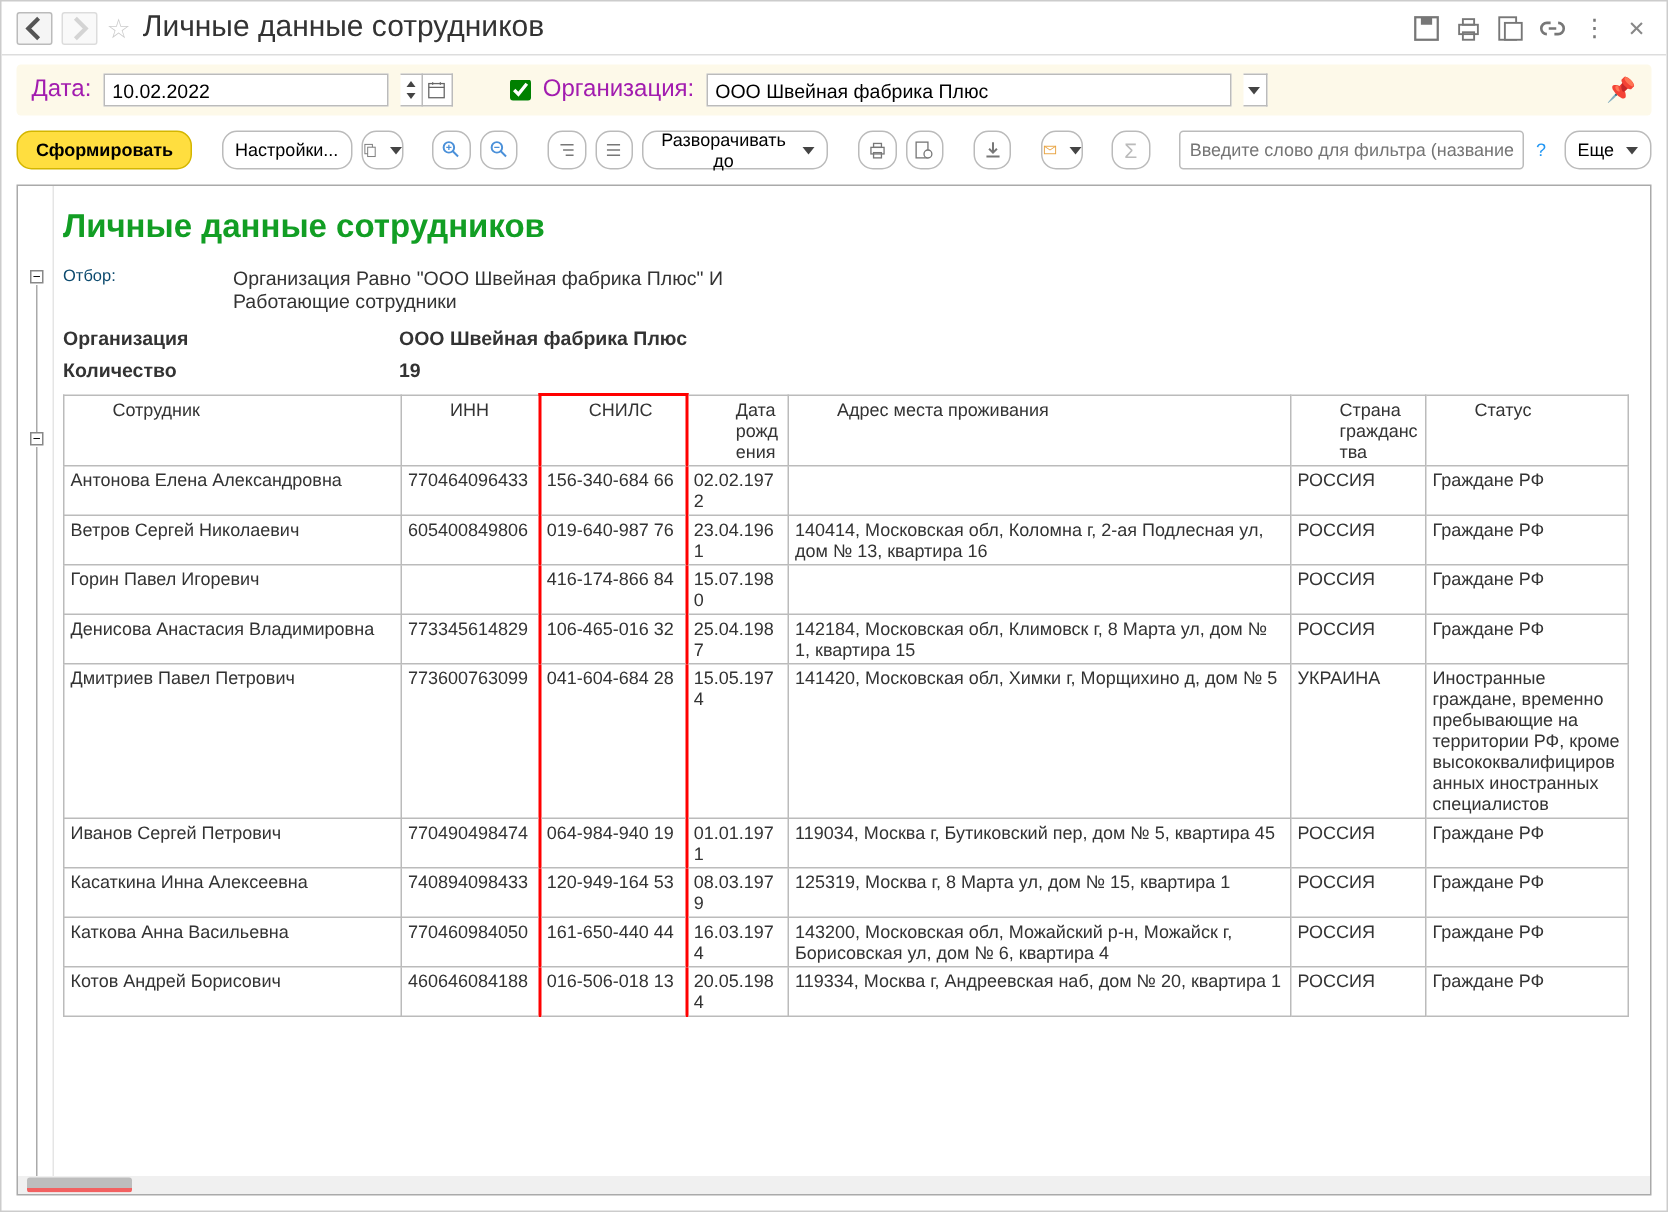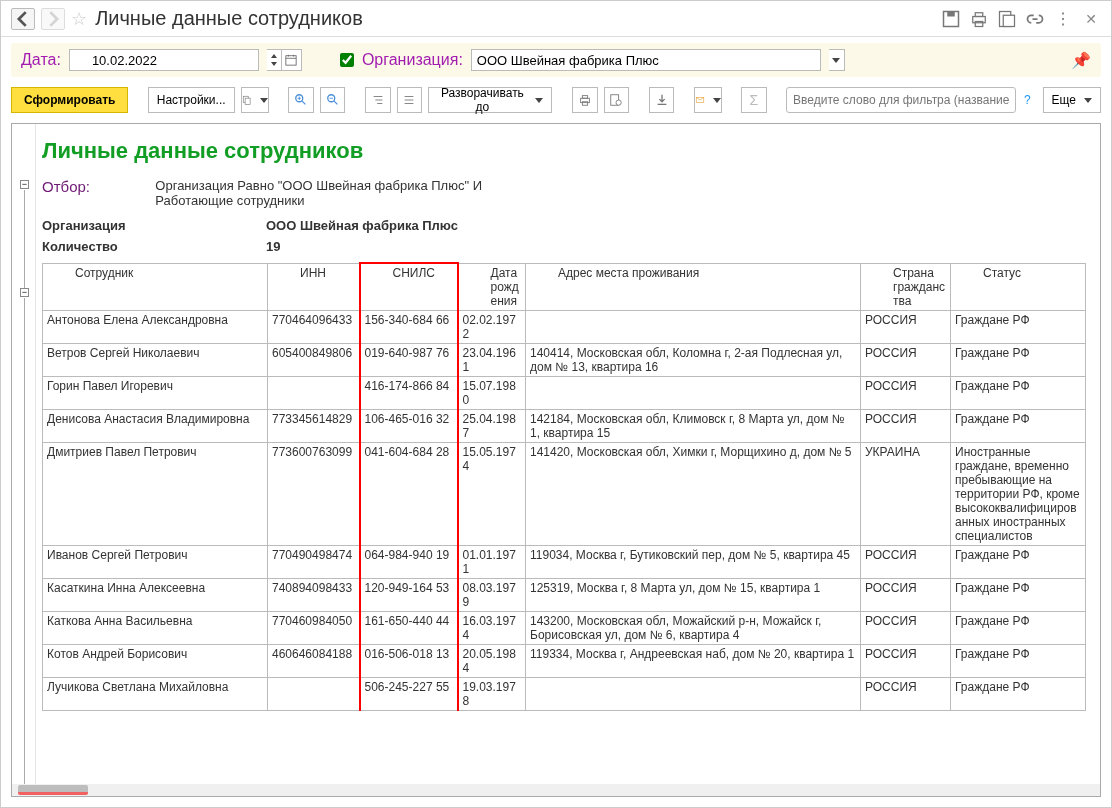--- a/index.html
+++ b/index.html
@@ -4,49 +4,49 @@
 <style>
 * { box-sizing: border-box; font-family: Arial, sans-serif; font-size: 12px; margin: 0; padding: 0; }
 body { background: #fff; width: 1112px; height: 808px; overflow: hidden; display: flex; flex-direction: column; border: 1px solid #ccc; }
 .title-bar { display: flex; align-items: center; padding: 6px 10px; gap: 6px; border-bottom: 1px solid #ddd; }
 .nav-btn { width: 24px; height: 22px; border: 1px solid #bbb; background: #f5f5f5; display: inline-flex; align-items: center; justify-content: center; border-radius: 2px; cursor: pointer; }
 .title-text { font-size: 20px; flex: 1; margin-left: 2px; color: #333; }
 .title-icons { display: flex; gap: 8px; align-items: center; color: #555; }
 .title-icons span { width: 20px; height: 20px; display: inline-flex; align-items: center; justify-content: center; cursor: pointer; }
 .filter-bar { background: #fdf9e9; padding: 6px 10px; margin: 6px 10px; border-radius: 3px; display: flex; align-items: center; gap: 8px; position: relative; }
 .filter-label { color: #a21caf; font-size: 16px; }
-.date-input { border: 1px solid #bbb; padding: 3px 22px; width: 190px; display: inline-block; background: #fff; font-size: 13px; height: 22px; }
+.date-input { border: 1px solid #bbb; padding: 3px 5px; width: 190px; display: inline-block; background: #fff; font-size: 13px; height: 22px; }
 .date-controls { display: flex; align-items: center; }
 .date-spin, .date-cal { border: 1px solid #bbb; background: #fff; width: 15px; height: 22px; display: inline-flex; align-items: center; justify-content: center; cursor: pointer; border-left: none; font-size: 8px; position: relative; }
 .date-spin::before { content: ""; position: absolute; top: 4px; left: 4px; border-left: 3px solid transparent; border-right: 3px solid transparent; border-bottom: 4px solid #444; }
 .date-spin::after { content: ""; position: absolute; bottom: 4px; left: 4px; border-left: 3px solid transparent; border-right: 3px solid transparent; border-top: 4px solid #444; }
 .date-cal { width: 20px; }
 .date-cal svg { width: 12px; height: 12px; }
 .org-check { accent-color: green; width: 14px; height: 14px; border: 1px solid #4caf50; margin-left: 30px; }
 .org-input { border: 1px solid #bbb; padding: 3px 5px; width: 350px; display: inline-block; background: #fff; font-size: 13px; height: 22px; }
 .org-combo-btn { border: 1px solid #bbb; border-left: none; background: #fff; width: 16px; height: 22px; display: inline-flex; align-items: center; justify-content: center; cursor: pointer; }
 .org-combo-btn::after { content:""; border-left: 4px solid transparent; border-right: 4px solid transparent; border-top: 5px solid #444; }
 .pin-icon { position: absolute; right: 10px; color: #aaa; font-size: 16px; }
 .toolbar { padding: 4px 10px 6px 10px; display: flex; align-items: center; gap: 6px; flex-wrap: nowrap; }
-.tb-btn { height: 26px; border: 1px solid #bbb; background: #fff; border-radius: 0; padding: 0 8px; display: inline-flex; align-items: center; justify-content: center; cursor: pointer; gap: 4px; font-size: 12px; }
+.tb-btn { height: 26px; border: 1px solid #bbb; background: #fff; border-radius: 10px; padding: 0 8px; display: inline-flex; align-items: center; justify-content: center; cursor: pointer; gap: 4px; font-size: 12px; }
 .tb-btn.yellow { background: #ffde3f; border-color: #d4b600; font-weight: bold; padding: 0 12px; }
 .tb-btn.icon-only { width: 28px; padding: 0; }
 .tb-btn svg { width: 14px; height: 14px; }
 .tb-sep { width: 8px; }
 .filter-input { border: 1px solid #bbb; padding: 4px 6px; width: 250px; height: 26px; color: #aaa; border-radius: 3px; background: #fff; }
 .help-icon { color: #2196F3; font-size: 12px; margin-left: 2px; }
 .tb-btn.arrow::after { content:""; width:0; height:0; border-left:4px solid transparent; border-right:4px solid transparent; border-top:5px solid #444; margin-left:4px; }
 .report-area { flex: 1; margin: 4px 10px 10px 10px; border: 1px solid #aaa; position: relative; overflow: hidden; display: flex; }
 .gutter { width: 24px; background: #fff; border-right: 1px solid #e5e5e5; position: relative; }
 .toggle-sq { width: 9px; height: 9px; border: 1px solid #888; position: absolute; left: 8px; background: #fff; display: flex; align-items: center; justify-content: center; font-size: 9px; line-height: 7px; color: #000; }
 .gutter-line { position: absolute; left: 12px; width: 1px; background: #aaa; }
 .report-content { flex: 1; overflow: auto; padding: 14px 14px 14px 6px; position: relative; }
 .report-title { color: #129e24; font-size: 22px; font-weight: bold; margin-bottom: 14px; }
 .meta-block { margin-bottom: 10px; }
-.meta-label { display: inline-block; width: 110px; vertical-align: top; font-size: 15px; color: #701a75; }
+.meta-label { display: inline-block; width: 110px; vertical-align: top; font-size: 11px; color: #0c4a6e; }
 .meta-val { display: inline-block; font-size: 13px; color: #333; max-width: 800px; }
 .summary-row { margin-top: 6px; display: flex; }
 .summary-label { width: 224px; font-weight: bold; font-size: 13px; color: #333; }
 .summary-val { font-weight: bold; font-size: 13px; color: #333; }
 table.report { border-collapse: collapse; margin-top: 8px; width: 100%; table-layout: fixed; }
 table.report th, table.report td { border: 1px solid #bbb; padding: 2px 4px; font-size: 12px; color: #333; text-align: left; vertical-align: top; word-wrap: break-word; }
 table.report th { font-weight: normal; padding-left: 32px; }
 .snils-header, .snils-cell { border-left: 2px solid red !important; border-right: 2px solid red !important; }
 table.report tr:first-child th.snils-header { border-top: 2px solid red !important; }
 .scroll-track { position:absolute; left:0; right:0; bottom:0; height:12px; background:#f0f0f0; }
@@ -320,28 +320,19 @@
           </tr>
           <tr>
             <td>Котов Андрей Борисович</td>
             <td>460646084188</td>
             <td class="snils-cell">016-506-018 13</td>
             <td>20.05.1984</td>
             <td>119334, Москва г, Андреевская наб, дом № 20, квартира 1</td>
             <td>РОССИЯ</td>
             <td>Граждане РФ</td>
           </tr>
-          <tr>
-            <td>Лучикова Светлана Михайловна</td>
-            <td></td>
-            <td class="snils-cell">506-245-227 55</td>
-            <td>19.03.1978</td>
-            <td></td>
-            <td>РОССИЯ</td>
-            <td>Граждане РФ</td>
-          </tr>
         </tbody>
     </table>
   </div>
   <div class="scroll-track">
     <div class="scroll-thumb"></div>
   </div>
 </div>
 
 </body></html>

